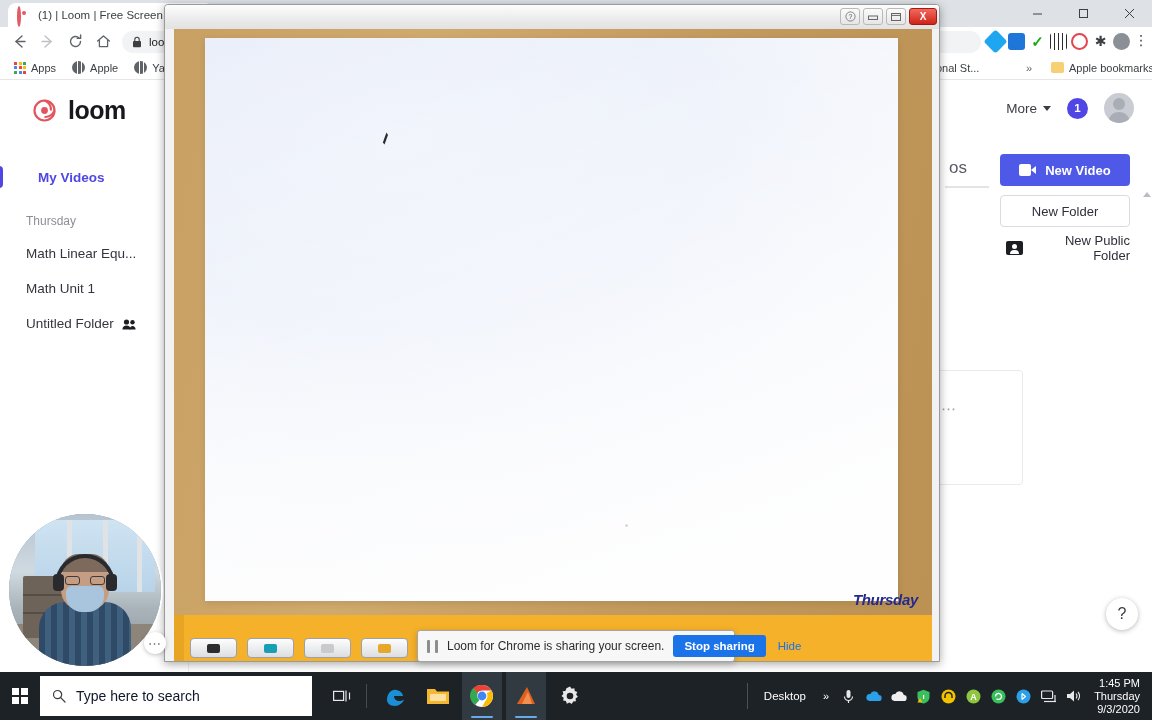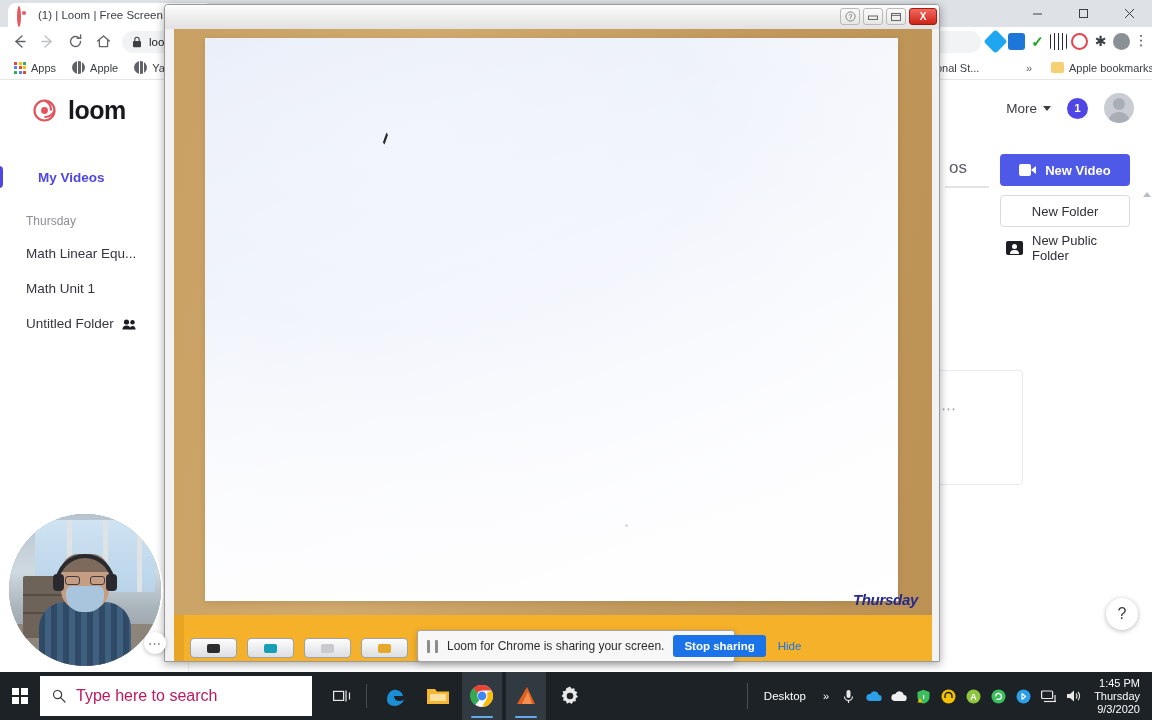--- a/index.html
+++ b/index.html
@@ -106,21 +106,21 @@
     font-size:13px; font-weight:700;
   }
   .cam-ico { width:17px; height:12px; position:relative; flex:none; }
   .cam-ico::before{content:"";position:absolute;left:0;top:0;width:12px;height:12px;border-radius:2px;background:#fff;}
   .cam-ico::after{content:"";position:absolute;right:0;top:2px;width:0;height:0;border-top:4px solid transparent;border-bottom:4px solid transparent;border-right:5px solid #fff;}
   .btn-newfolder {
     height:32px; background:#fff; border:1px solid #d8dbe0; border-radius:4px;
     display:flex; align-items:center; justify-content:center;
     font-size:13px; color:#2f2f3a;
   }
-  .btn-publicfolder { display:flex; align-items:center; gap:9px; font-size:13px; color:#2f2f3a; padding-left:6px; height:24px;}
+  .btn-publicfolder { display:flex; align-items:center; gap:9px; font-size:13px; color:#2f2f3a; padding-left:6px; height:24px;text-align:right;}
   .pubfolder-ico { width:17px;height:14px;background:#1d1d24;border-radius:2px;position:relative;flex:none;}
   .pubfolder-ico::before{content:"";position:absolute;left:6px;top:3px;width:5px;height:5px;border-radius:50%;background:#fff;}
   .pubfolder-ico::after{content:"";position:absolute;left:4px;top:9px;width:9px;height:4px;border-radius:4px 4px 0 0;background:#fff;}
 
   .main-scroll { position:absolute; right:3px; top:50px; width:6px; height:120px; }
   .scroll-arrow { width:0;height:0;margin:0 auto;border-left:4px solid transparent;border-right:4px solid transparent;border-bottom:5px solid #b8bcc3;}
 
   .card-ghost { position:absolute; left:742px; top:228px; width:92px; height:115px; background:#fff; border:1px solid #e8eaed; border-radius:4px; }
   .card-dots { position:absolute; left:752px; top:258px; font-size:15px; color:#9aa0a6; letter-spacing:1px;}
 
@@ -221,21 +221,21 @@
     border-radius:3px; padding:5px 11px; white-space:nowrap;}
   .btn-hide { color:#1a73e8; font-size:11.5px; padding:0 3px; white-space:nowrap;}
 
   
   .taskbar { position:absolute; left:0; bottom:0; width:1152px; height:48px; background:#1d2226; }
   .start-btn { position:absolute; left:0; top:0; width:40px; height:48px; display:flex; align-items:center; justify-content:center;}
   .win-logo { width:16px; height:16px; display:grid; grid-template-columns:1fr 1fr; grid-template-rows:1fr 1fr; gap:2px;}
   .win-logo i { background:#fff; display:block;}
   .tb-search { position:absolute; left:40px; top:4px; width:272px; height:40px; background:#fff;
     display:flex; align-items:center; gap:10px; padding:0 12px;}
-  .tb-search-text { font-size:16px; color:#be185d; }
+  .tb-search-text { font-size:14px; color:#0f172a; }
   .tb-taskview { position:absolute; left:320px; top:0; width:44px; height:48px; display:flex;align-items:center;justify-content:center;}
   .tb-sep { position:absolute; left:366px; top:12px; width:1px; height:24px; background:#454b50;}
   .tb-apps { position:absolute; left:374px; top:0; height:48px; display:flex; align-items:center; gap:4px;}
   .tb-app { width:40px; height:48px; display:flex; align-items:center; justify-content:center; position:relative;}
   .tb-app.active { background:#323a41;}
   .tb-underline { position:absolute; bottom:2px; left:9px; width:22px; height:2.5px; background:#6aa9e8; border-radius:2px;}
   .tray { position:absolute; right:0; top:0; height:48px; display:flex; align-items:center; gap:0; }
   .tray-desktop { font-size:11.5px; color:#fff; padding:0 10px; }
   .tray-chev { font-size:11px; color:#fff; padding:0 7px; }
   .tray-ico { width:19px; height:19px; margin:0 3px; display:flex;align-items:center;justify-content:center; flex:none;}

